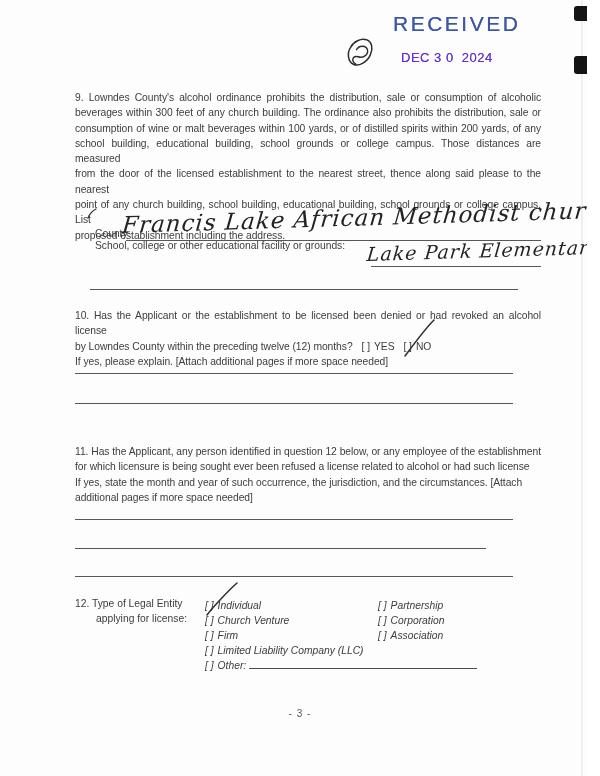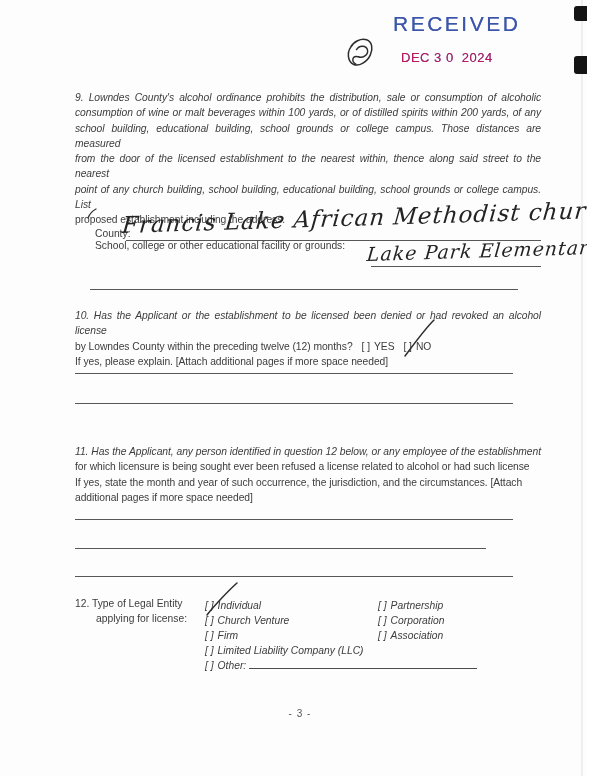--- a/index.html
+++ b/index.html
@@ -12,26 +12,26 @@
   .edge-mark{position:absolute;right:0;background:#141414;border-radius:3px 0 0 3px;}
   .edge-mark.m1{top:6px;width:13px;height:15px;}
   .edge-mark.m2{top:56px;width:13px;height:18px;}
   
   .stamp-received{
     position:absolute;left:393px;top:12px;font-size:21px;letter-spacing:2.5px;
     color:#3c55a8;text-shadow:0 0 .5px #5b74c0;font-weight:500;
   }
   .stamp-date{
     position:absolute;left:401px;top:50px;font-size:13px;letter-spacing:.5px;
-    color:#be185d;text-shadow:0 0 .4px #5b74c0;white-space:pre;font-weight:500;
+    color:#6d28d9;text-shadow:0 0 .4px #5b74c0;white-space:pre;font-weight:500;
   }
   .scribble{position:absolute;left:344px;top:36px;width:32px;height:34px;}
   
   .block{position:absolute;left:75px;width:466px;font-size:10.3px;line-height:15.3px;letter-spacing:-.05px;}
-  .jline{text-align:justify;text-align-last:justify;font-style:italic;}
+  .jline{text-align:justify;text-align-last:justify;}
   .tline{white-space:nowrap;}
   .cb{white-space:pre;position:relative;display:inline-block;}
   .cb .check{position:absolute;left:-3px;bottom:-4px;width:38px;height:40px;overflow:visible;pointer-events:none;}
   .gap-l{margin-left:9px;}
   .gap-s{margin-left:4px;}
   
   .answer-line{position:absolute;height:0;border-bottom:1px solid #575757;}
   
   .flabel{position:absolute;font-size:10.3px;color:#3c3c3c;white-space:nowrap;}
   .hand{
@@ -61,23 +61,24 @@
   <div class="stamp-received">RECEIVED</div>
   <div class="stamp-date">DEC 3 0  2024</div>
 
   <svg class="scribble" viewBox="0 0 34 36">
     <path d="M24,4 C30,6 31,14 28,20 C25,27 16,33 10,30 C4,27 3,18 7,12 C10,6 18,2 24,4 Z" fill="none" stroke="#2d2d2d" stroke-width="1.6"></path>
     <path d="M13,15 C16,9 24,10 25,15 C26,20 20,24 15,22 C9,20 7,27 13,30" fill="none" stroke="#2d2d2d" stroke-width="1.5"></path>
   </svg>
 
   <div class="block" style="top:90px">
     <div class="jline">9.   Lowndes County's alcohol ordinance prohibits the distribution, sale or consumption of alcoholic</div>
+    <div class="jline">beverages within 300 feet of any church building.  The ordinance also prohibits the distribution, sale or</div>
     <div class="jline">consumption of wine or malt beverages within 100 yards, or of distilled spirits within 200 yards, of any</div>
     <div class="jline">school building, educational building, school grounds or college campus.  Those distances are measured</div>
-    <div class="jline">from the door of the licensed establishment to the nearest within, thence along said street to the nearest</div>
+    <div class="jline">from the door of the licensed establishment to the nearest street, thence along said please to the nearest</div>
     <div class="jline">point of any church building, school building, educational building, school grounds or college campus.  List</div>
     <div>proposed establishment including the address.</div>
   </div>
 
   <svg class="tick" viewBox="0 0 12 12">
     <path d="M2,10 C4,5 8,2 10,1" fill="none" stroke="#333" stroke-width="1.3" stroke-linecap="round"></path>
   </svg>
   <div class="flabel" style="left:95px;top:228px">County:</div>
   <div class="answer-line" style="left:126px;top:240px;width:415px"></div>
   <div class="hand hand-church">Francis Lake African Methodist church</div>

